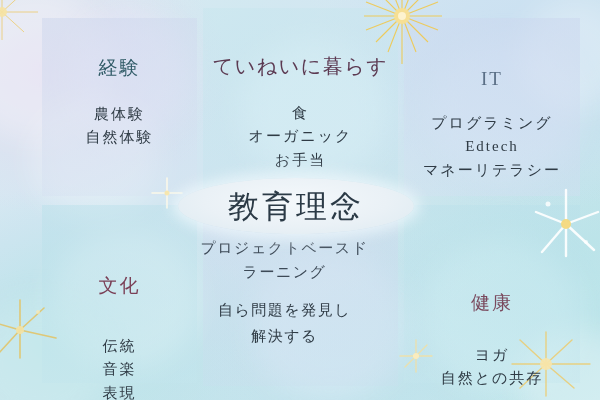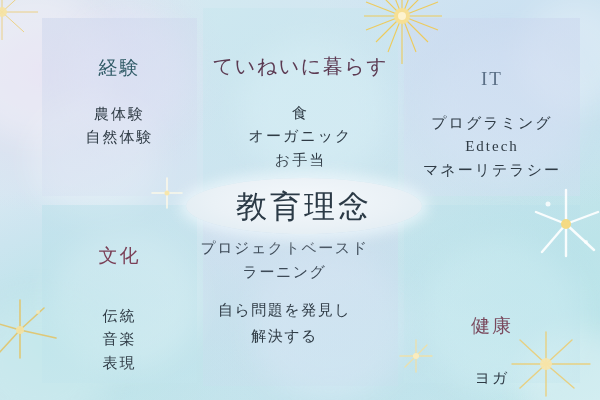--- a/index.html
+++ b/index.html
@@ -79,21 +79,21 @@
 
   #panel-keiken .panel-heading { margin-top: 37px; }
   #panel-keiken .panel-items   { margin-top: 22px; }
 
   #panel-teinei .panel-heading { margin-top: 45px; }
   #panel-teinei .panel-items   { margin-top: 22px; }
 
   #panel-it .panel-heading     { margin-top: 37px; }
   #panel-it .panel-items       { margin-top: 22px; }
 
-  #panel-bunka .panel-heading  { margin-top: 38px; }
+  #panel-bunka .panel-heading  { margin-top: 68px; }
   #panel-bunka .panel-items    { margin-top: 36px; }
 
   #panel-kenko .panel-heading  { margin-top: 45px; }
   #panel-kenko .panel-items    { margin-top: 28px; }
 
   
   .panel-tint {
     position: absolute;
     pointer-events: none;
   }
@@ -106,21 +106,21 @@
   #tint-bunka  { left: 42px;  top: 205px; width: 155px; height: 178px;
                  background: linear-gradient(160deg, rgba(183,223,233,0.45), rgba(196,230,238,0.30)); }
   #tint-pbl    { left: 203px; top: 205px; width: 195px; height: 181px;
                  background: linear-gradient(180deg, rgba(206,216,238,0.45), rgba(202,222,238,0.28)); }
   #tint-kenko  { left: 404px; top: 205px; width: 176px; height: 178px;
                  background: linear-gradient(200deg, rgba(184,224,234,0.45), rgba(198,231,238,0.30)); }
 
   
   #center-badge {
     position: absolute;
-    left: 186px;
+    left: 178px;
     top: 178px;
     width: 236px;
     height: 56px;
     border-radius: 50%;
     background: radial-gradient(ellipse at 50% 40%, #f4f8fb 0%, #eaf1f6 55%, #dceaf1 100%);
     box-shadow: 0 0 14px 6px rgba(240,248,252,0.75);
     display: flex;
     align-items: center;
     justify-content: center;
     text-align: center;
@@ -281,20 +281,21 @@
       <li>伝統</li>
       <li>音楽</li>
       <li>表現</li>
     </ul>
   </div>
 
   <div class="panel" id="panel-kenko">
     <div class="panel-heading" style="color:#7a4a5e;">健康</div>
     <ul class="panel-items">
       <li>ヨガ</li>
+      <li>自然との共存</li>
     </ul>
   </div>
 
   <div class="panel" id="panel-pbl">
     <ul id="pbl-sub">
       <li>プロジェクトベースド</li>
       <li>ラーニング</li>
     </ul>
     <ul id="pbl-desc">
       <li>自ら問題を発見し</li>

